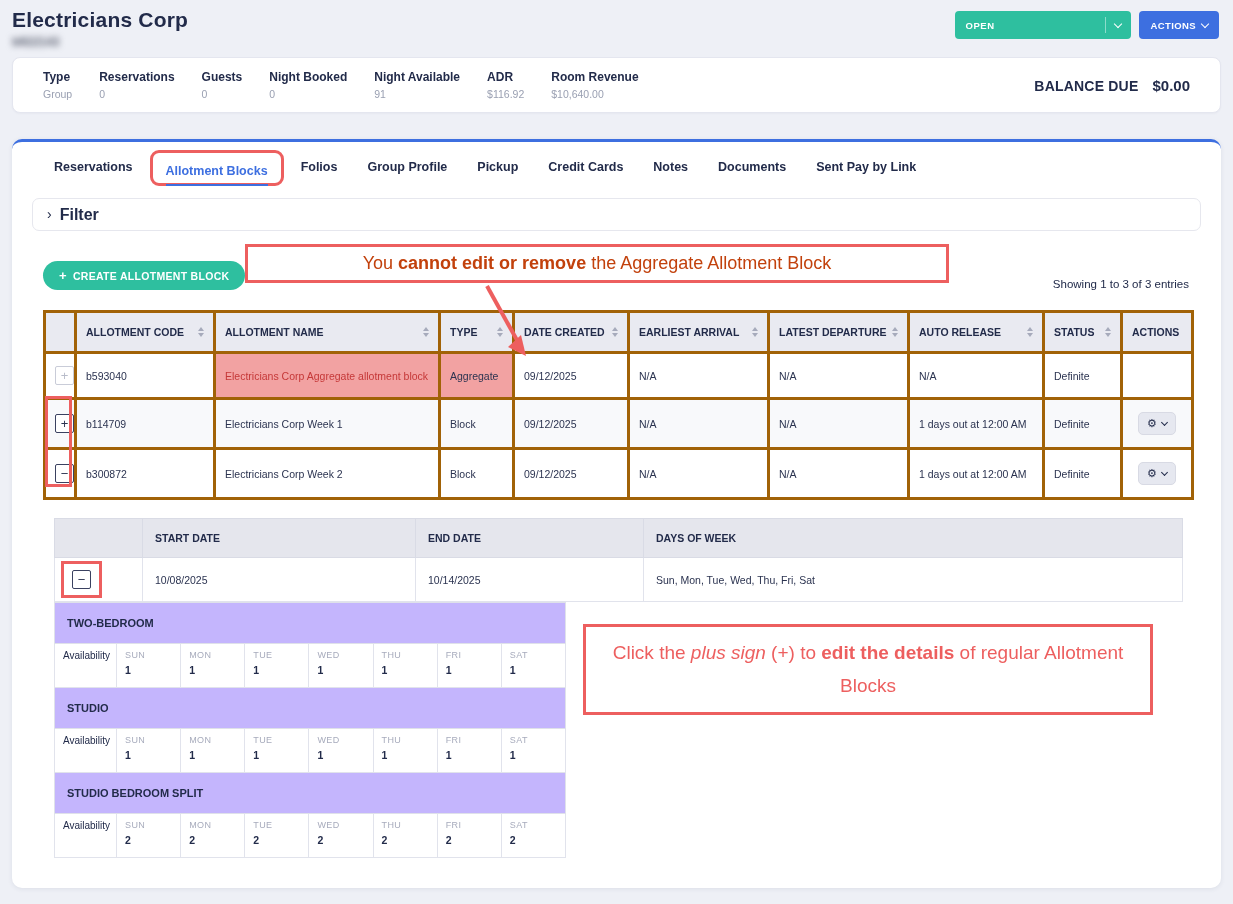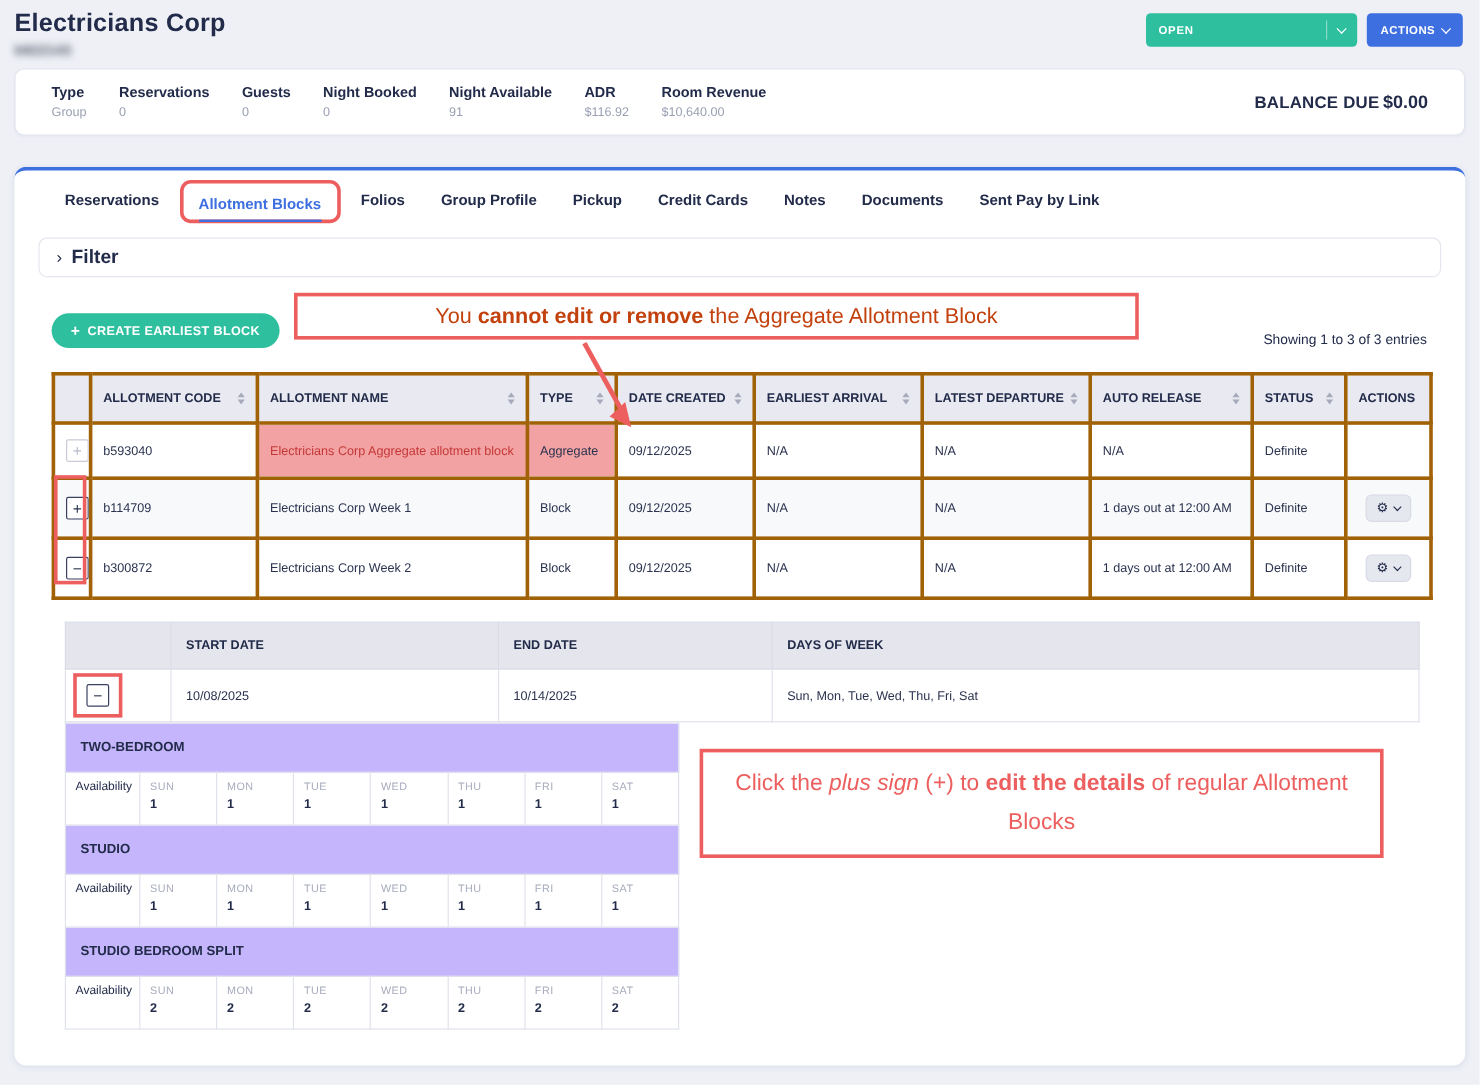--- a/index.html
+++ b/index.html
@@ -14,21 +14,21 @@
   .open-select { width:176px; height:28px; background:#2ebf9f; border-radius:4px; color:#fff; font-size:9.5px; font-weight:700; letter-spacing:.6px; display:flex; align-items:center; justify-content:space-between; padding:0 10px; cursor:pointer; }
   .open-caret { display:flex; align-items:center; border-left:1px solid rgba(255,255,255,.45); padding-left:9px; height:16px; }
   .chev { width:6px; height:6px; border-right:1.6px solid #fff; border-bottom:1.6px solid #fff; transform:rotate(45deg); display:inline-block; margin-top:-3px; }
   .actions-btn { height:28px; background:#3d6fe0; border:none; border-radius:4px; color:#fff; font-size:9.5px; font-weight:700; letter-spacing:.4px; padding:0 11px; display:flex; align-items:center; gap:6px; cursor:pointer; font-family:inherit; }
 
   
   .summary-card { margin:4px 12px 0; background:#fff; border:1px solid #e4e6ef; border-radius:8px; padding:12px 30px; display:flex; align-items:center; box-shadow:0 1px 2px rgba(40,50,90,.04); }
   .fields { display:flex; gap:27px; flex:1; }
   .field .lab { font-size:12px; font-weight:700; color:#222b4a; }
   .field .val { font-size:10.5px; color:#9aa0b2; margin-top:4px; }
-  .balance { display:flex; gap:3px; align-items:baseline; }
+  .balance { display:flex; gap:14px; align-items:baseline; }
   .balance .blab { font-size:14px; font-weight:800; color:#222b4a; letter-spacing:.2px; }
   .balance .amt { font-size:15px; font-weight:800; color:#222b4a; }
 
   
   .main-card { position:relative; margin:26px 12px 0; background:#fff; border-radius:10px; border-top:3px solid #3d6fe0; box-shadow:0 1px 5px rgba(40,50,90,.09); padding-bottom:30px; min-height:726px; }
 
   .tabs { display:flex; align-items:center; gap:30px; padding:16px 20px 4px 42px; }
   .tab { font-size:12.5px; font-weight:700; color:#222b4a; cursor:pointer; padding-bottom:6px; white-space:nowrap; }
   .tab.active { color:#3d6fe0; border-bottom:2.5px solid #3d6fe0; }
   .tab-anno { border:3px solid #ed5f5f; border-radius:9px; padding:8px 13px 4px; margin:-8px -13px -4px; display:inline-block; }
@@ -166,21 +166,21 @@
     <span>You </span><b>cannot edit or remove</b><span> the Aggregate Allotment Block</span>
   </div>
   <svg class="anno-arrow" width="60" height="84" viewBox="0 0 60 84">
     <line x1="7" y1="4" x2="38" y2="60" stroke="#ed5f5f" stroke-width="4"></line>
     <polygon points="46,74 28,65 41,53" fill="#ed5f5f"></polygon>
   </svg>
 
   <div class="toolbar">
     <button class="create-btn">
       <span class="create-plus">+</span>
-      <span>CREATE EARLIEST BLOCK</span>
+      <span>CREATE ALLOTMENT BLOCK</span>
     </button>
     <span class="showing">Showing 1 to 3 of 3 entries</span>
   </div>
 
   <div class="table-wrap">
     <table class="blocks-table">
       <colgroup>
         <col style="width:31px">
           <col style="width:139px">
           <col style="width:225px">

